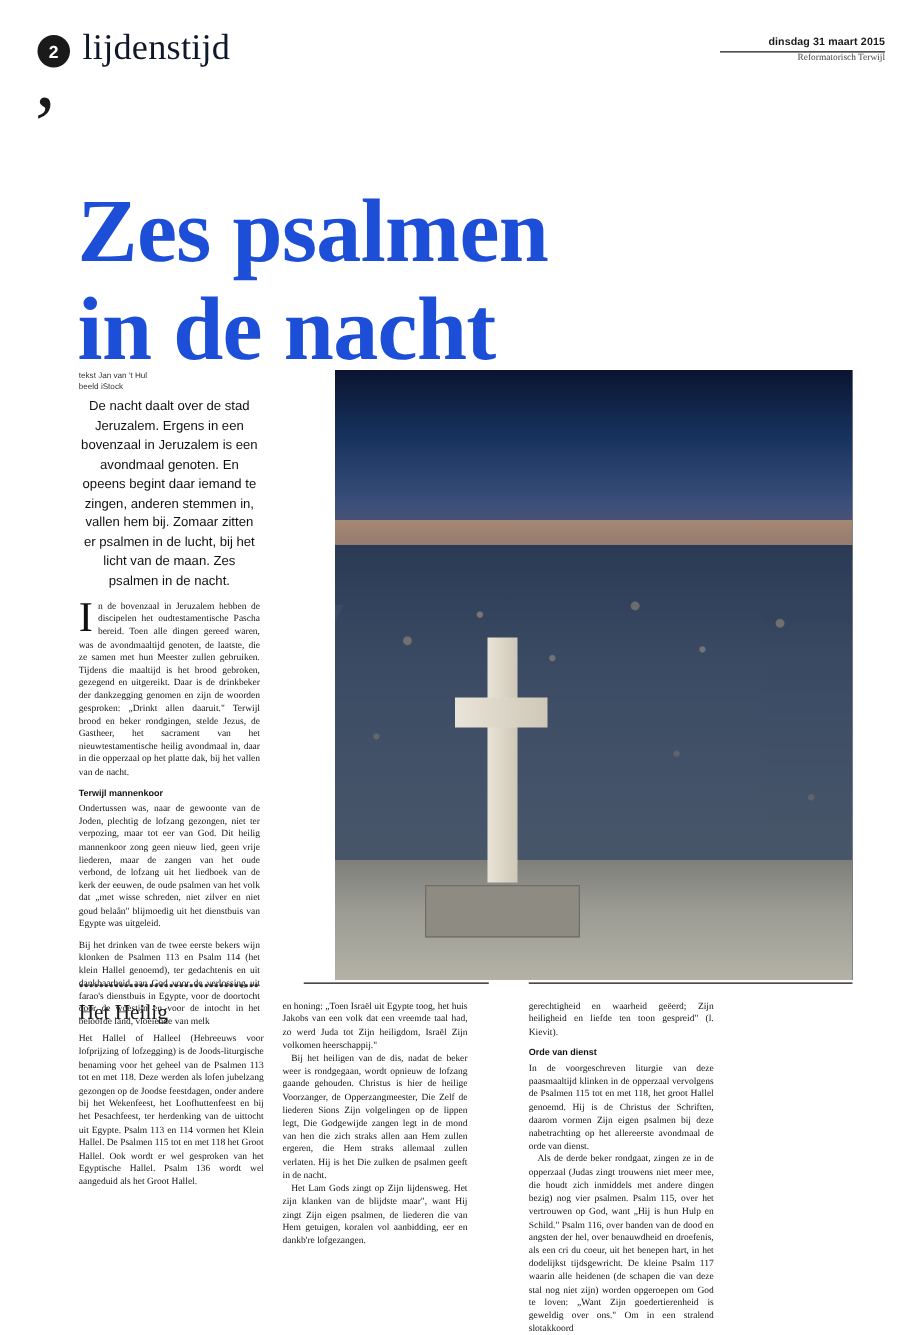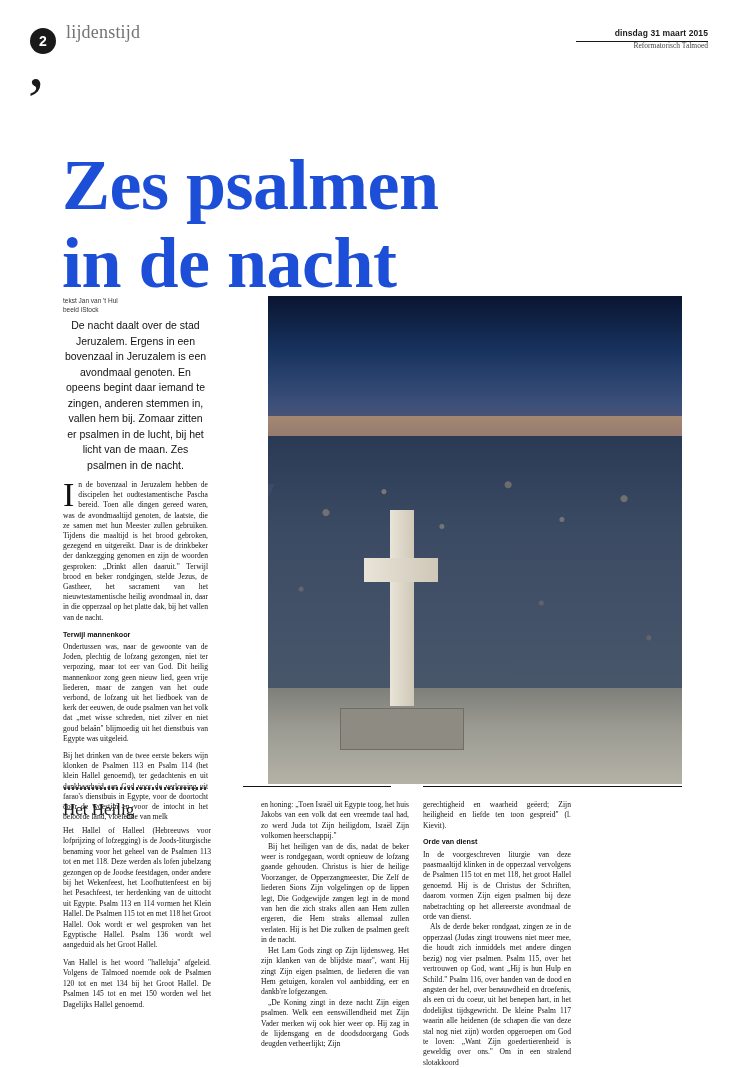--- a/index.html
+++ b/index.html
@@ -44,22 +44,22 @@
     font-size: 14px;
     font-weight: bold;
     text-align: center;
     line-height: 26px;
   }
   .section-name {
     position: absolute;
     left: 36px;
     top: -6px;
     font-family: "Liberation Serif", serif;
-    font-size: 18px;
-    color: #737373;
+    font-size: 29px;
+    color: #0f172a;
     letter-spacing: 0.2px;
   }
   .masthead-right {
     position: absolute;
     right: 0;
     top: 0;
     text-align: right;
   }
   .masthead-date {
     font-family: "Liberation Sans", sans-serif;
@@ -302,35 +302,35 @@
   }
   .col p { margin: 0 0 0 0; text-indent: 7px; }
   .col p.noindent { text-indent: 0; }
   .col .subhead {
     font-family: "Liberation Sans", sans-serif;
     font-size: 7.2px;
     font-weight: bold;
     margin: 6px 0 2px 0;
     text-indent: 0;
   }
-  #col2 { left: 261px; }
+  #col2 { left: 226px; }
   #col3 { left: 423px; }
 </style>
 </head>
 <body>
 
 <div class="page">
 
   <div class="masthead">
     <div class="page-badge">2</div>
     <div class="section-name">lijdenstijd</div>
     <div class="masthead-right">
       <div class="masthead-date">dinsdag 31 maart 2015</div>
       <div class="masthead-rule"></div>
-      <div class="masthead-paper">Reformatorisch Talmoed</div>
+      <div class="masthead-paper">Reformatorisch Terwijl</div>
     </div>
   </div>
 
   <div class="comma-mark">,</div>
 
   <h1 class="headline">
     <span>Zes psalmen</span>
     <span class="l2">in de nacht</span>
   </h1>
 
@@ -361,28 +361,26 @@
     <p>Bij het drinken van de twee eerste bekers wijn klonken de Psalmen 113 en Psalm 114 (het klein Hallel genoemd), ter gedachtenis en uit dankbaarheid aan God voor de verlossing uit farao's dienstbuis in Egypte, voor de doortocht door de woestijn en voor de intocht in het beloofde land, vloeiende van melk</p>
   </div>
 
   <div class="dotted-rule"></div>
   <div class="thin-rule" style="left:243px; width:148px;"></div>
   <div class="thin-rule" style="left:423px; width:259px;"></div>
 
   <div class="box-title">Het Heilig</div>
   <div class="box-body">
     <p>Het Hallel of Halleel (Hebreeuws voor lofprijzing of lofzegging) is de Joods-liturgische benaming voor het geheel van de Psalmen 113 tot en met 118. Deze werden als lofen jubelzang gezongen op de Joodse feestdagen, onder andere bij het Wekenfeest, het Loofhuttenfeest en bij het Pesachfeest, ter herdenking van de uittocht uit Egypte. Psalm 113 en 114 vormen het Klein Hallel. De Psalmen 115 tot en met 118 het Groot Hallel. Ook wordt er wel gesproken van het Egyptische Hallel. Psalm 136 wordt wel aangeduid als het Groot Hallel.</p>
-    <p>Van Hallel is het woord "halleluja" afgeleid. Volgens de Talmoed noemde ook de Psalmen 120 tot en met 134 bij het Groot Hallel. De Psalmen 145 tot en met 150 worden wel het Dagelijks Hallel genoemd.</p>
   </div>
 
   <div class="col" id="col2">
     <p class="noindent">en honing: „Toen Israël uit Egypte toog, het huis Jakobs van een volk dat een vreemde taal had, zo werd Juda tot Zijn heiligdom, Israël Zijn volkomen heerschappij."</p>
     <p>Bij het heiligen van de dis, nadat de beker weer is rondgegaan, wordt opnieuw de lofzang gaande gehouden. Christus is hier de heilige Voorzanger, de Opperzangmeester, Die Zelf de liederen Sions Zijn volgelingen op de lippen legt, Die Godgewijde zangen legt in de mond van hen die zich straks allen aan Hem zullen ergeren, die Hem straks allemaal zullen verlaten. Hij is het Die zulken de psalmen geeft in de nacht.</p>
     <p>Het Lam Gods zingt op Zijn lijdensweg. Het zijn klanken van de blijdste maar", want Hij zingt Zijn eigen psalmen, de liederen die van Hem getuigen, koralen vol aanbidding, eer en dankb're lofgezangen.</p>
-    <p>„De Koning zingt in deze nacht Zijn eigen psalmen. Welk een eenswillendheid met Zijn Vader merken wij ook hier weer op. Hij zag in de lijdensgang en de doodsdoorgang Gods deugden verheerlijkt; Zijn</p>
   </div>
 
   <div class="col" id="col3">
     <p class="noindent">gerechtigheid en waarheid geëerd; Zijn heiligheid en liefde ten toon gespreid" (l. Kievit).</p>
     <p class="subhead">Orde van dienst</p>
     <p class="noindent">In de voorgeschreven liturgie van deze paasmaaltijd klinken in de opperzaal vervolgens de Psalmen 115 tot en met 118, het groot Hallel genoemd. Hij is de Christus der Schriften, daarom vormen Zijn eigen psalmen bij deze nabetrachting op het allereerste avondmaal de orde van dienst.</p>
     <p>Als de derde beker rondgaat, zingen ze in de opperzaal (Judas zingt trouwens niet meer mee, die houdt zich inmiddels met andere dingen bezig) nog vier psalmen. Psalm 115, over het vertrouwen op God, want „Hij is hun Hulp en Schild." Psalm 116, over banden van de dood en angsten der hel, over benauwdheid en droefenis, als een cri du coeur, uit het benepen hart, in het dodelijkst tijdsgewricht. De kleine Psalm 117 waarin alle heidenen (de schapen die van deze stal nog niet zijn) worden opgeroepen om God te loven: „Want Zijn goedertierenheid is geweldig over ons." Om in een stralend slotakkoord</p>
   </div>
 
 </div>

